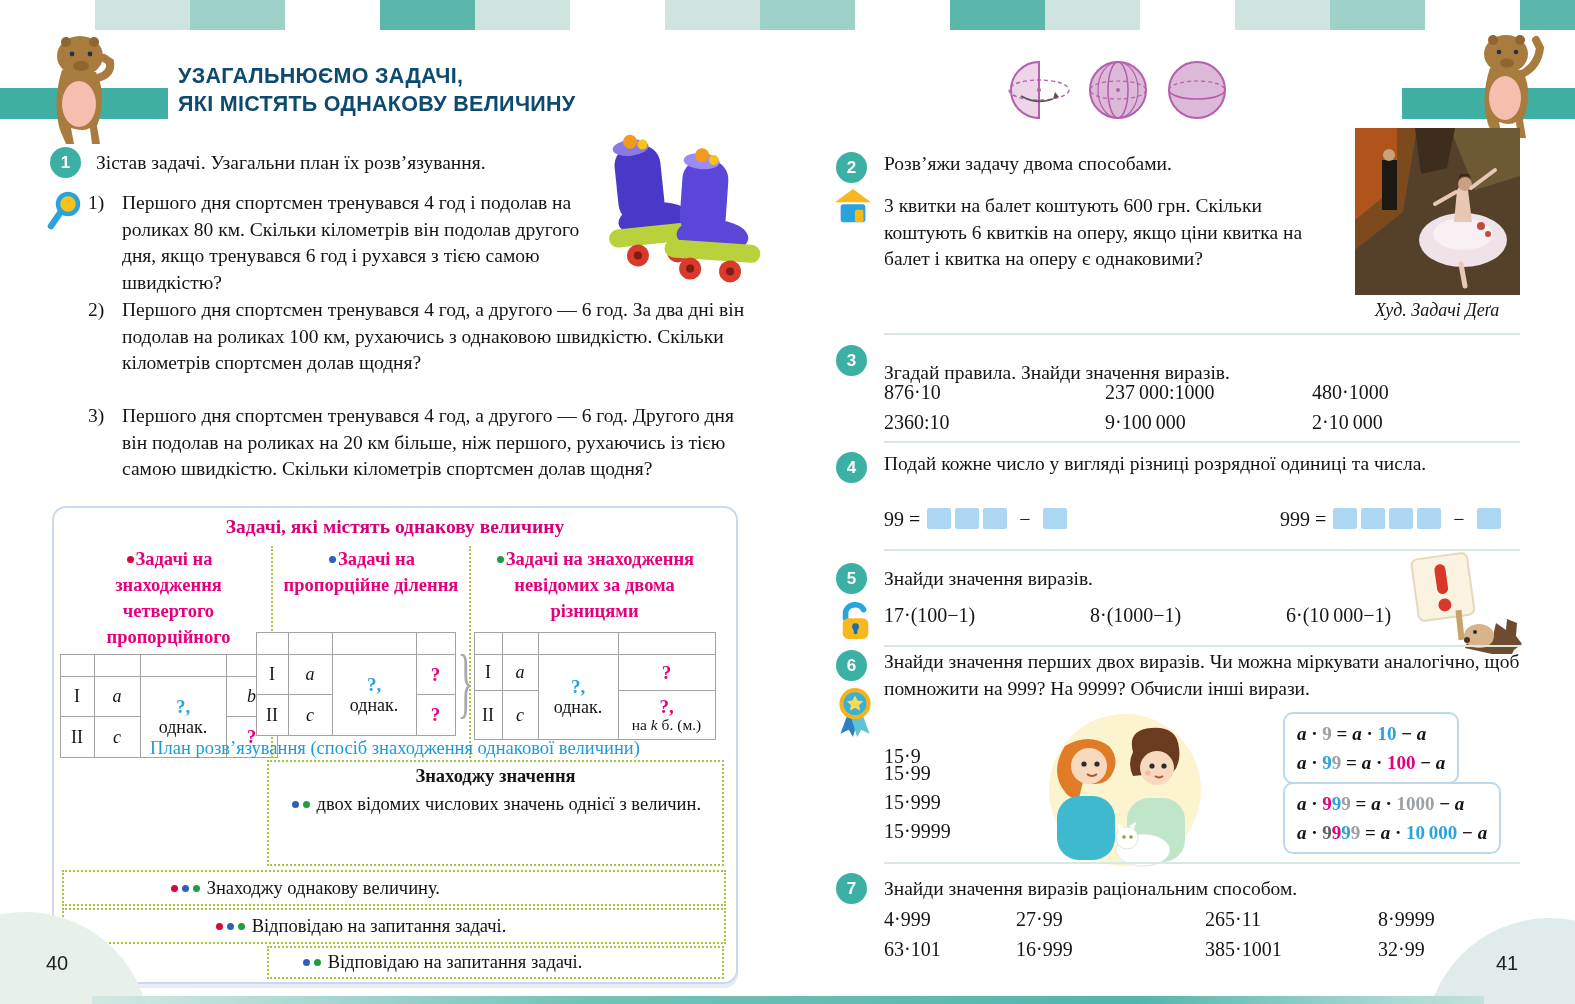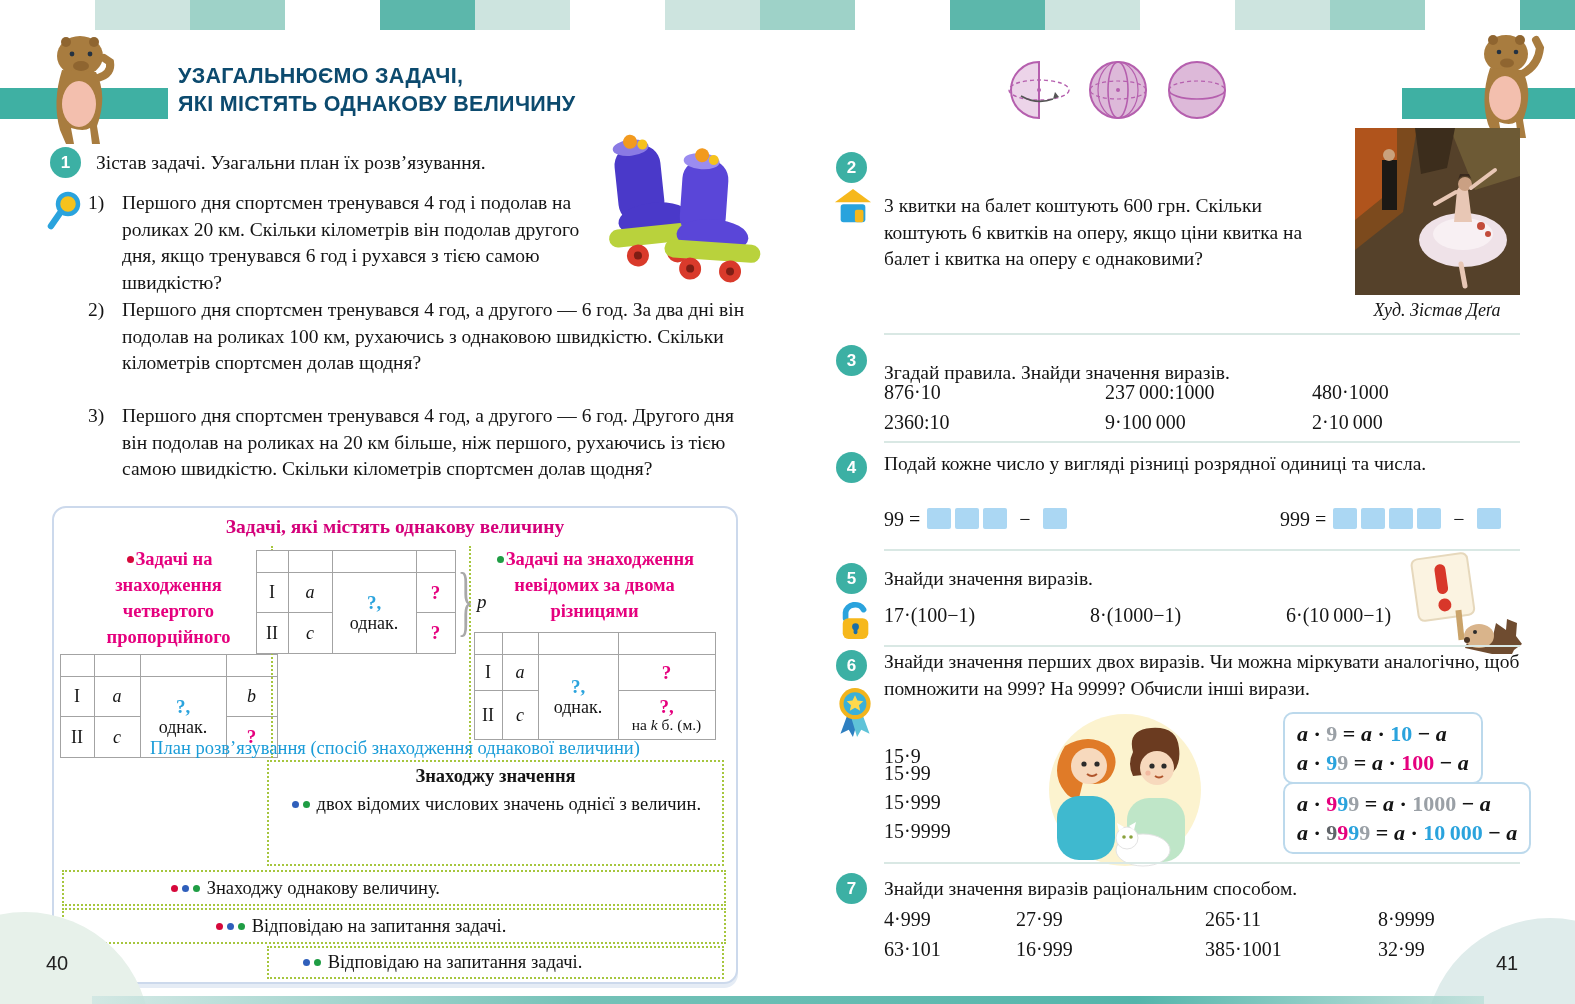--- a/index.html
+++ b/index.html
@@ -52,21 +52,21 @@
   .pa-title{text-align:center;font-size:18.5px;font-weight:600;line-height:25px;}
   .pa-row{display:flex;line-height:30px;font-size:18.5px;}
   .pa-row .half{flex:1;text-align:center;}
   .pa-row .half.rgt{border-left:2.5px dotted #a6c63e;border-bottom:2.5px dotted #a6c63e;}
   .pa-two{text-align:center;font-size:18.5px;line-height:24px;margin-top:3px;}
   .plan-line{display:flex;align-items:center;height:100%;font-size:18.5px;}
   
   .sq{display:inline-block;width:24px;height:21px;background:#abd7f3;margin:0 2px;border-radius:2px;vertical-align:-3px;}
   .eq{position:absolute;font-size:20px;white-space:nowrap;}
   .fbox{position:absolute;border:2px solid #bcd9ec;border-radius:10px;background:#fff;
-    padding:5px 12px;font-size:22px;font-weight:700;line-height:29px;white-space:nowrap;}
+    padding:5px 12px;font-size:19px;font-weight:700;line-height:29px;white-space:nowrap;}
   .caption{position:absolute;font-style:italic;font-size:18px;text-align:center;}
   .pn-circle{position:absolute;border-radius:50%;}
   .pagenum{position:absolute;font-family:"Liberation Sans",sans-serif;font-size:20px;color:#222;}
 </style>
 </head>
 <body>
 
 <div class="sheet">
 
   <div class="strip-top"></div>
@@ -122,21 +122,21 @@
   <div class="task-badge" style="left:50px;top:147px;">1</div>
   <div class="intro" style="left:96px;top:150px;width:540px;">Зістав задачі. Узагальни план їх розв’язування.</div>
 
   <svg class="abs" style="left:44px;top:190px;" width="40" height="42" viewBox="0 0 40 42">
     <circle cx="24" cy="14" r="10" fill="#f6c21c" stroke="#2aa3dd" stroke-width="4.5"></circle>
     <line x1="16" y1="23" x2="7" y2="36" stroke="#2aa3dd" stroke-width="6.5" stroke-linecap="round"></line>
   </svg>
 
   <div class="item bodytext" style="left:88px;top:190px;width:505px;">
     <span class="lbl">1)</span>
-    <span>Першого дня спортсмен тренувався 4 год і подолав на роликах 20 км. Скільки кілометрів він подолав другого дня, якщо тренувався 6 год і рухався з тією самою швидкістю?</span>
+    <span>Першого дня спортсмен тренувався 4 год і подолав на роликах 80 км. Скільки кілометрів він подолав другого дня, якщо тренувався 6 год і рухався з тією самою швидкістю?</span>
   </div>
 
   <svg class="abs" style="left:590px;top:128px;" width="178" height="168" viewBox="0 0 178 168">
     <g transform="rotate(-6 60 70)">
       <rect x="28" y="16" width="46" height="78" rx="20" fill="#4a39c9"></rect>
       <ellipse cx="62" cy="92" rx="36" ry="17" fill="#4a39c9"></ellipse>
       <ellipse cx="46" cy="18" rx="18" ry="8" fill="#8a7ae4"></ellipse>
       <circle cx="46" cy="12" r="7" fill="#f29a1f"></circle>
         <circle cx="58" cy="16" r="5" fill="#f6c21c"></circle>
       <path d="M24 98 h78 a9 9 0 0 1 0 18 h-78 a9 9 0 0 1 0 -18 z" fill="#b9d23c"></path>
@@ -191,20 +191,23 @@
             </div>
             <div class="bb lettr">b</div>
             <div class="br">ІІ</div>
             <div class="br lettr">c</div>
             <div class="q-pink" style="grid-column:4;">?</div>
           </div>
         </div>
       </div>
 
       <div class="col mid">
+        <div class="col-h">
+          <span class="d blue"></span><span>Задачі на пропорційне ділення</span>
+        </div>
         <div class="tbl-wrap braceflex">
           <div class="tb" style="grid-template-columns:32px 44px 84px 38px;grid-template-rows:22px 40px 40px;">
             <div class="br bb"></div>
               <div class="br bb"></div>
               <div class="br bb"></div>
               <div class="bb"></div>
             <div class="br bb">І</div>
             <div class="br bb lettr">a</div>
             <div class="merged br">
               <span class="q-blue">?,</span>
@@ -272,20 +275,21 @@
     </div>
     <div class="dotted" style="left:213px;top:438px;width:457px;height:33px;">
       <div class="plan-line" style="padding-left:32px;">
         <span><span class="d blue"></span><span class="d green"></span>
           <span>Відповідаю на запитання задачі.</span></span>
       </div>
     </div>
   </div>
 
   <div class="task-badge" style="left:836px;top:152px;">2</div>
+  <div class="intro" style="left:884px;top:151px;width:460px;">Розв’яжи задачу двома способами.</div>
   <svg class="abs" style="left:834px;top:188px;" width="38" height="38" viewBox="0 0 40 40">
     <polygon points="20,1 39,15 1,15" fill="#f6b81c"></polygon>
     <rect x="7" y="17" width="26" height="19" rx="3" fill="#29a3dd"></rect>
     <rect x="22" y="23" width="9" height="13" rx="2" fill="#f6b81c"></rect>
   </svg>
   <div class="bodytext abs" style="left:884px;top:193px;width:448px;">3 квитки на балет коштують 600 грн. Скільки коштують 6 квитків на оперу, якщо ціни квитка на балет і квитка на оперу є однаковими?</div>
 
   <svg class="abs" style="left:1355px;top:128px;" width="165" height="167" viewBox="0 0 165 167" preserveAspectRatio="none">
     <rect width="165" height="167" fill="#55412a"></rect>
     <path d="M0 0 h62 l-14 84 L0 122 Z" fill="#7c4a1d"></path>
@@ -298,21 +302,21 @@
     <ellipse cx="108" cy="106" rx="30" ry="16" fill="#f8f0f3"></ellipse>
     <path d="M102 62 q6 -10 11 0 l4 32 -18 0 Z" fill="#e8c7b5"></path>
     <circle cx="110" cy="56" r="7" fill="#caa083"></circle>
     <path d="M103 52 a8 8 0 0 1 14 0 l-3 -6 -9 0 Z" fill="#3a2a1e"></path>
     <path d="M116 60 L140 42" stroke="#e8c7b5" stroke-width="4" stroke-linecap="round"></path>
     <path d="M101 64 L80 76" stroke="#e8c7b5" stroke-width="4" stroke-linecap="round"></path>
     <path d="M106 136 l4 22" stroke="#e8c7b5" stroke-width="5" stroke-linecap="round"></path>
     <circle cx="126" cy="98" r="4" fill="#c24b3a"></circle>
       <circle cx="133" cy="106" r="3" fill="#c24b3a"></circle>
   </svg>
-  <div class="caption" style="left:1352px;top:300px;width:170px;">Худ. Зістав Деґа</div>
+  <div class="caption" style="left:1352px;top:300px;width:170px;">Худ. Задачі Деґа</div>
 
   <div class="sep" style="top:333px;"></div>
 
   <div class="task-badge" style="left:836px;top:345px;">3</div>
   <div class="intro" style="left:884px;top:348px;width:620px;margin-top:12px;">Згадай правила. Знайди значення виразів.</div>
   <span class="expr" style="left:884px;top:381px;">876·10</span>
   <span class="expr" style="left:1105px;top:381px;">237 000:1000</span>
   <span class="expr" style="left:1312px;top:381px;">480·1000</span>
   <span class="expr" style="left:884px;top:411px;">2360:10</span>
   <span class="expr" style="left:1105px;top:411px;">9·100 000</span>

